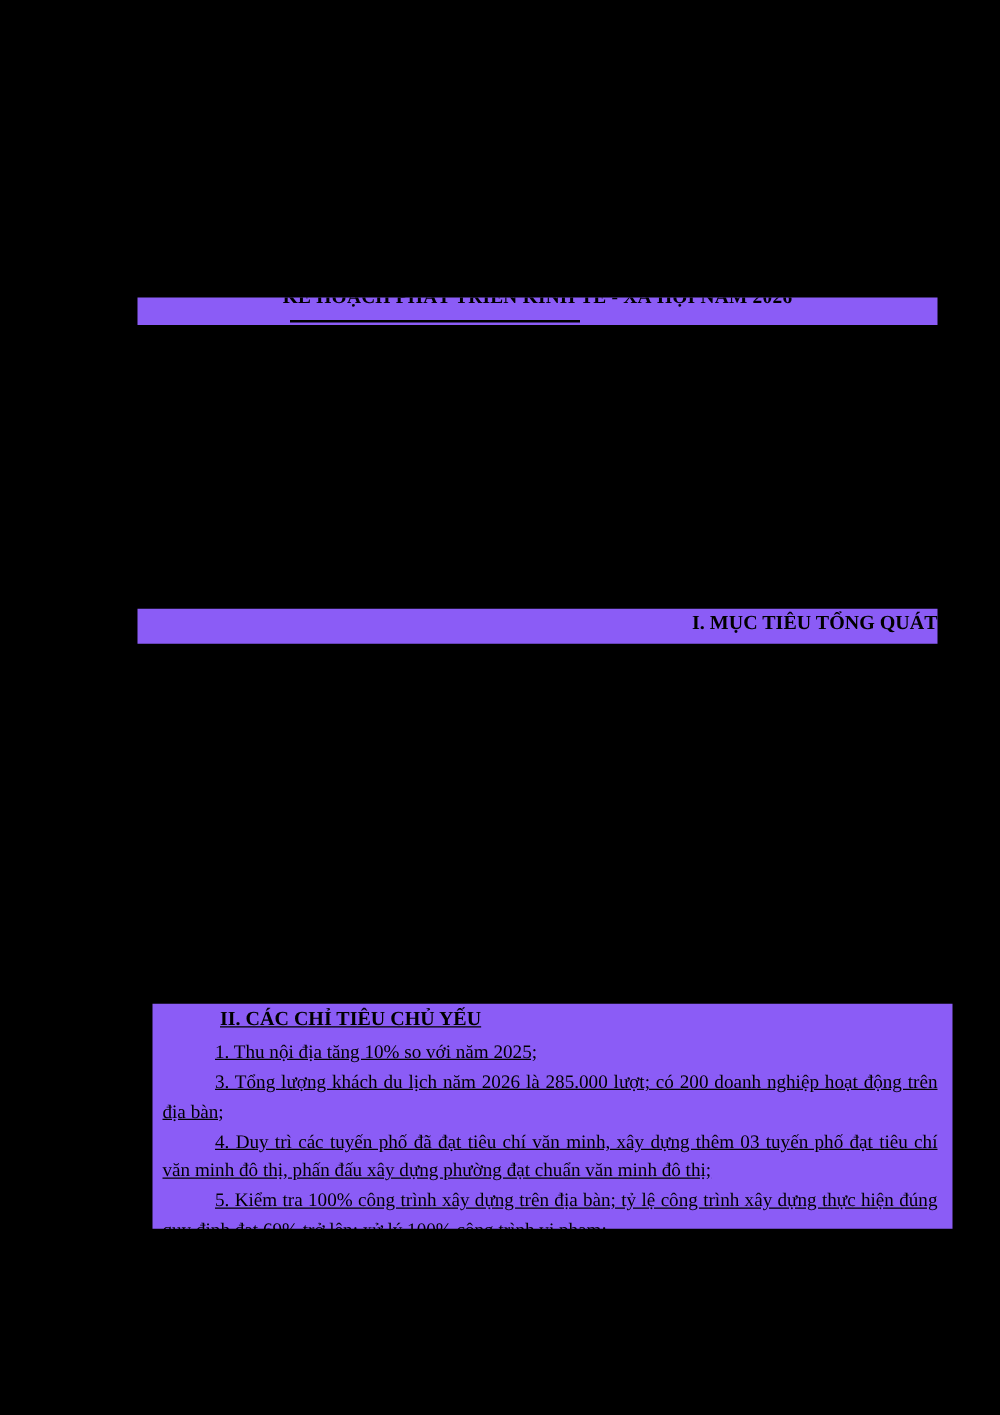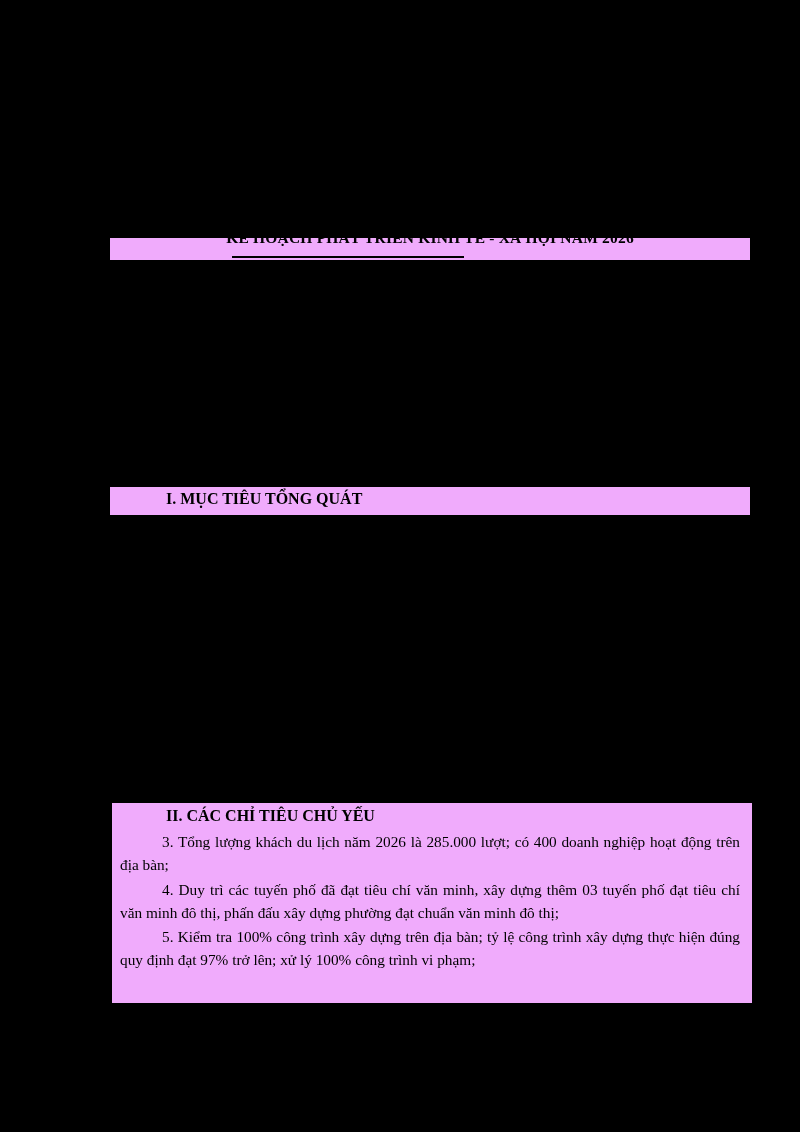--- a/index.html
+++ b/index.html
@@ -12,21 +12,21 @@
     height: 1132px;
     position: relative;
     font-family: "Liberation Serif", serif;
     color: #000000;
     overflow: hidden;
   }
 
   
   .strip {
     position: absolute;
-    background: #f0abfc;
+    background: #8b5cf6;
     color: #000000;
   }
 
   
   #top-heading-strip {
     left: 110px;
     top: 238px;
     width: 640px;
     height: 22px;
     overflow: hidden;
@@ -55,32 +55,34 @@
     left: 110px;
     top: 487px;
     width: 640px;
     height: 28px;
     padding-top: 3px;
     box-sizing: border-box;
   }
   #section-1-strip .section-title {
     font-weight: bold;
     font-size: 16px;
-    margin-left: 56px;
+    margin-left: 28px;
     white-space: nowrap;
+    text-align: right;
   }
 
   
   #section-2-strip {
-    left: 112px;
+    left: 122px;
     top: 803px;
     width: 640px;
-    height: 200px;
+    height: 180px;
     padding: 4px 0 0 0;
     box-sizing: border-box;
+    text-decoration: underline;
   }
   #section-2-strip .section-title {
     font-weight: bold;
     font-size: 16px;
     margin-left: 54px;
     white-space: nowrap;
     margin-bottom: 5px;
   }
   .body-list {
     margin: 0;
@@ -103,17 +105,18 @@
 </div>
 <div id="top-heading-underline"></div>
 
 <div class="strip" id="section-1-strip">
   <div class="section-title">I. MỤC TIÊU TỔNG QUÁT</div>
 </div>
 
 <div class="strip" id="section-2-strip">
   <div class="section-title">II. CÁC CHỈ TIÊU CHỦ YẾU</div>
   <ul class="body-list">
-    <li>3. Tổng lượng khách du lịch năm 2026 là 285.000 lượt; có 400 doanh nghiệp hoạt động trên địa bàn;</li>
+    <li>1. Thu nội địa tăng 10% so với năm 2025;</li>
+    <li>3. Tổng lượng khách du lịch năm 2026 là 285.000 lượt; có 200 doanh nghiệp hoạt động trên địa bàn;</li>
     <li>4. Duy trì các tuyến phố đã đạt tiêu chí văn minh, xây dựng thêm 03 tuyến phố đạt tiêu chí văn minh đô thị, phấn đấu xây dựng phường đạt chuẩn văn minh đô thị;</li>
-    <li>5. Kiểm tra 100% công trình xây dựng trên địa bàn; tỷ lệ công trình xây dựng thực hiện đúng quy định đạt 97% trở lên; xử lý 100% công trình vi phạm;</li>
+    <li>5. Kiểm tra 100% công trình xây dựng trên địa bàn; tỷ lệ công trình xây dựng thực hiện đúng quy định đạt 69% trở lên; xử lý 100% công trình vi phạm;</li>
   </ul>
 </div>
 
 </body></html>

